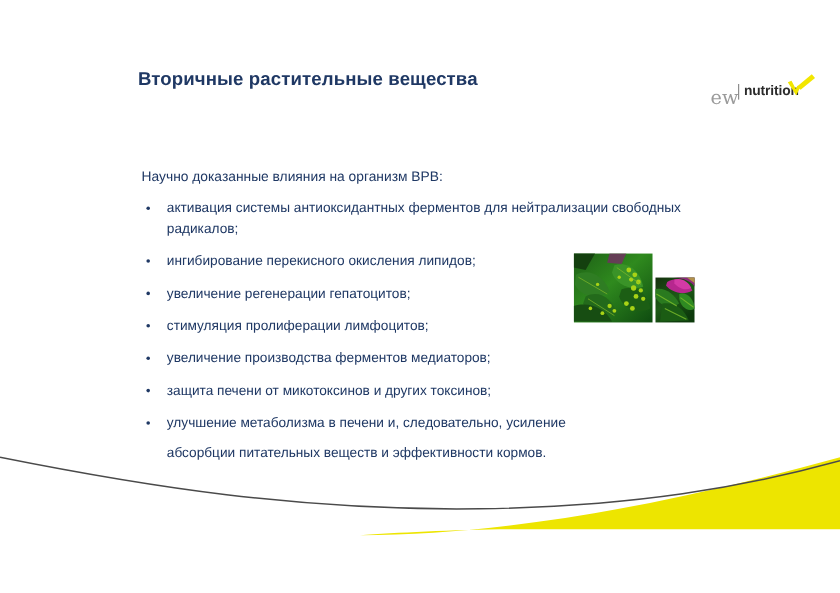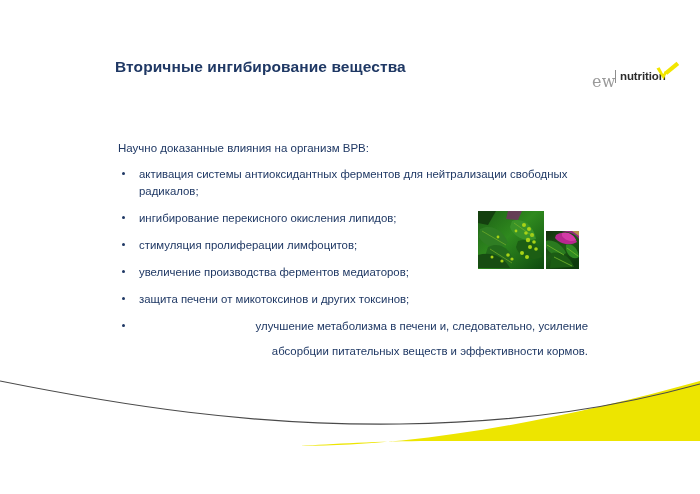--- a/index.html
+++ b/index.html
@@ -104,21 +104,21 @@
   .bullet-row .dot {
     position: absolute;
     left: 4px;
     top: 6px;
     width: 3px;
     height: 3px;
     border-radius: 50%;
     background: #1F3864;
   }
   .bullet-row.wide { margin-bottom: 11px; }
-  .bullet-row.last { margin-bottom: 0; text-align: right; }
+  .bullet-row.last { margin-bottom: 0; }
   .bullet-row .cont {
     display: block;
     margin-top: 8px;
   }
 
   
   .photo {
     position: absolute;
     overflow: hidden;
   }
@@ -143,21 +143,21 @@
     width: 700px;
     height: 494px;
     pointer-events: none;
   }
 </style>
 </head>
 <body>
 
 <div class="slide">
 
-  <div class="slide-title">Вторичные ингибирование вещества</div>
+  <div class="slide-title">Вторичные растительные вещества</div>
 
   <div class="logo">
     <span class="logo-ew">ew</span>
     <span class="logo-divider"></span>
     <span class="logo-nutrition">nutrition</span>
     <span class="logo-check">
       <svg width="26" height="20" viewBox="0 0 26 20">
         <path d="M2.5 7.5 L9.5 18.5 L13 11.5 L10.5 10.5 L9.2 13.2 L5.6 6.2 Z" fill="#F2E600"></path>
         <path d="M10.2 11.0 L22.5 0.8 L25.2 4.0 L13.2 13.8 Z" fill="#F2E600"></path>
       </svg>
@@ -171,20 +171,24 @@
     <div class="bullet-row wide">
       <span class="dot"></span>
       <span>активация системы антиоксидантных ферментов для нейтрализации свободных радикалов;</span>
     </div>
 
     <div class="bullet-row">
       <span class="dot"></span>
       <span>ингибирование перекисного окисления липидов;</span>
     </div>
 
+    <div class="bullet-row">
+      <span class="dot"></span>
+      <span>увеличение регенерации гепатоцитов;</span>
+    </div>
 
     <div class="bullet-row">
       <span class="dot"></span>
       <span>стимуляция пролиферации лимфоцитов;</span>
     </div>
 
     <div class="bullet-row">
       <span class="dot"></span>
       <span>увеличение производства ферментов медиаторов;</span>
     </div>

